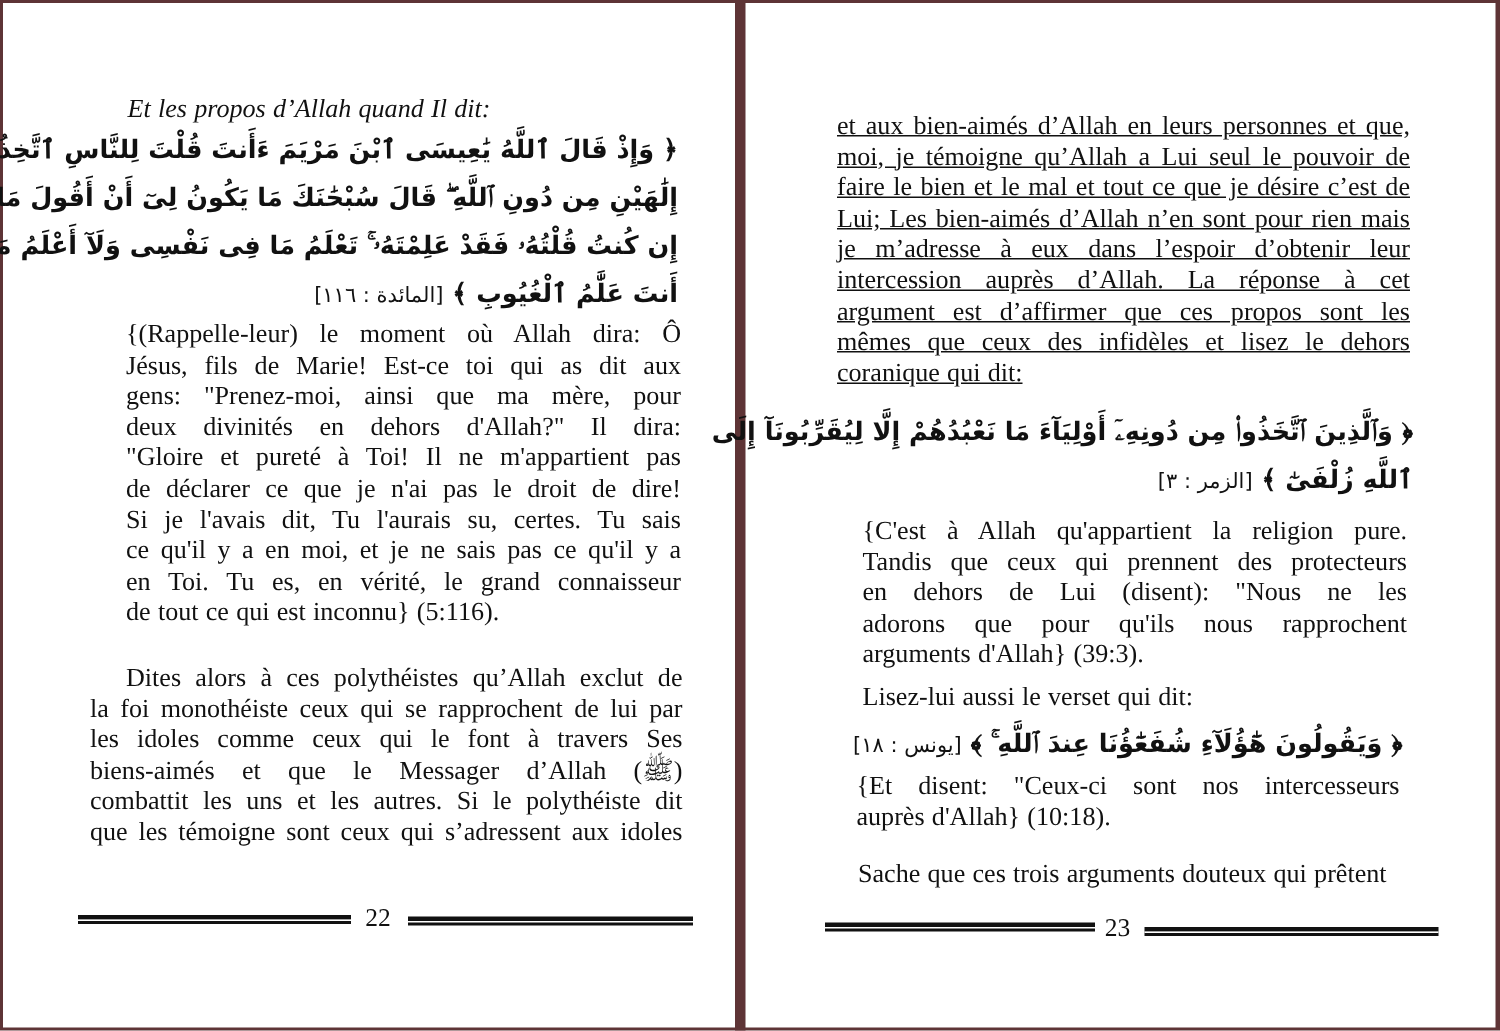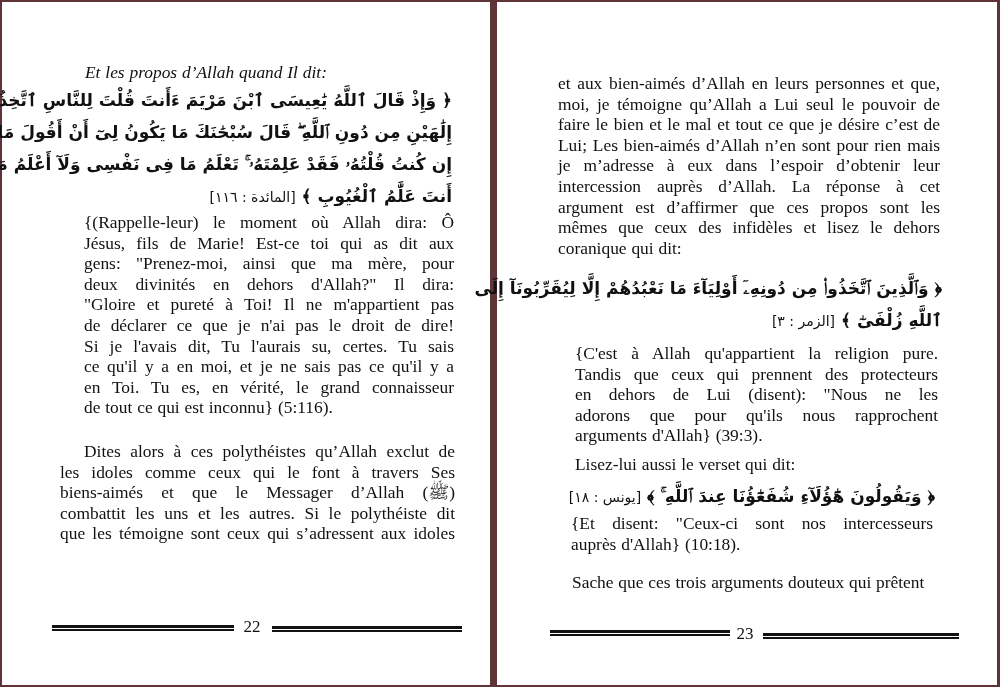--- a/index.html
+++ b/index.html
@@ -53,21 +53,21 @@
       font-weight: bold;
       line-height: 32px;
       color: #111;
       white-space: nowrap;
     }
     .arabic .aline { display: block; text-align: justify; text-align-last: justify; }
     .arabic .aline.end { text-align-last: right; }
     .ref { font-weight: normal; font-family: "DejaVu Sans", sans-serif; font-size: 14px; }
 
     .footer {
-      position: absolute; height: 18px; margin-top: 15px;
+      position: absolute; height: 18px;
     }
     .rule {
       position: absolute; top: 6px; height: 6px;
       border-top: 3px solid #111;
       border-bottom: 3px solid #111;
       box-sizing: border-box;
       background: #fff;
     }
     .rule::after {
       content: ""; position: absolute; left: 0; right: 0; top: 0; height: 1px; background: #fff;
@@ -108,36 +108,37 @@
     <span class="jline">"Gloire et pureté à Toi! Il ne m'appartient pas</span>
     <span class="jline">de déclarer ce que je n'ai pas le droit de dire!</span>
     <span class="jline">Si je l'avais dit, Tu l'aurais su, certes. Tu sais</span>
     <span class="jline">ce qu'il y a en moi, et je ne sais pas ce qu'il y a</span>
     <span class="jline">en Toi. Tu es, en vérité, le grand connaisseur</span>
     <span class="line">de tout ce qui est inconnu} (5:116).</span>
   </div>
 
   <div class="txt" style="left:60px; top:441px; width:395px;">
     <span class="jline" style="padding-left:24px;">Dites alors à ces polythéistes qu’Allah exclut de</span>
+    <span class="jline">la foi monothéiste ceux qui se rapprochent de lui par</span>
     <span class="jline">les idoles comme ceux qui le font à travers Ses</span>
     <span class="jline">biens-aimés et que le Messager d’Allah (ﷺ)</span>
     <span class="jline">combattit les uns et les autres. Si le polythéiste dit</span>
     <span class="jline">que les témoigne sont ceux qui s’adressent aux idoles</span>
   </div>
 
   <div class="footer" style="left:52px; top:604px; width:412px;">
     <div class="rule" style="left:0; width:182px; top:6px;"></div>
     <div class="pagenum" style="left:185px;">22</div>
     <div class="rule" style="left:220px; width:190px; top:7px;"></div>
   </div>
 </div>
 
 <div class="page right">
 
-  <div class="txt" style="left:61px; top:73px; width:382px;">
+  <div class="txt" style="left:61px; top:73px; width:382px;text-decoration:underline;">
     <span class="jline">et aux bien-aimés d’Allah en leurs personnes et que,</span>
     <span class="jline">moi, je témoigne qu’Allah a Lui seul le pouvoir de</span>
     <span class="jline">faire le bien et le mal et tout ce que je désire c’est de</span>
     <span class="jline">Lui; Les bien-aimés d’Allah n’en sont pour rien mais</span>
     <span class="jline">je m’adresse à eux dans l’espoir d’obtenir leur</span>
     <span class="jline">intercession auprès d’Allah. La réponse à cet</span>
     <span class="jline">argument est d’affirmer que ces propos sont les</span>
     <span class="jline">mêmes que ceux des infidèles et lisez le dehors</span>
     <span class="line">coranique qui dit:</span>
   </div>

